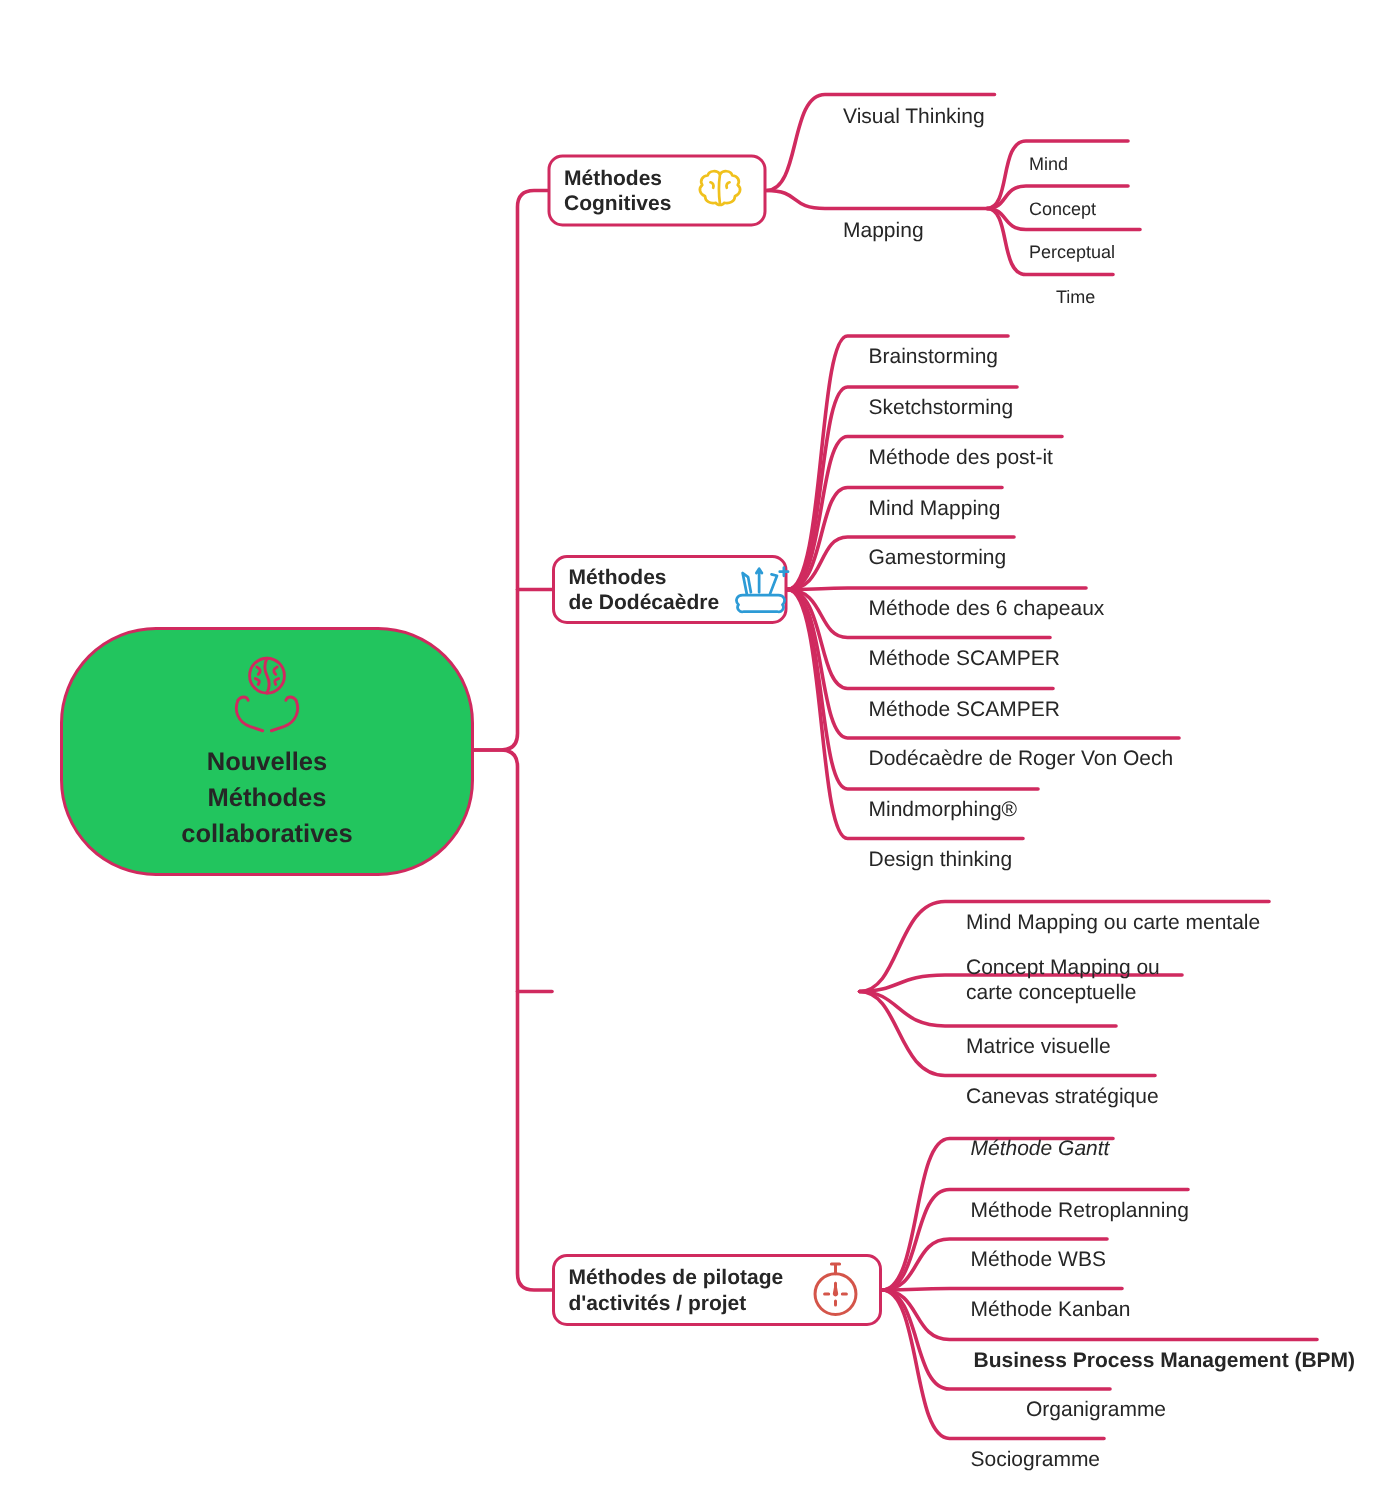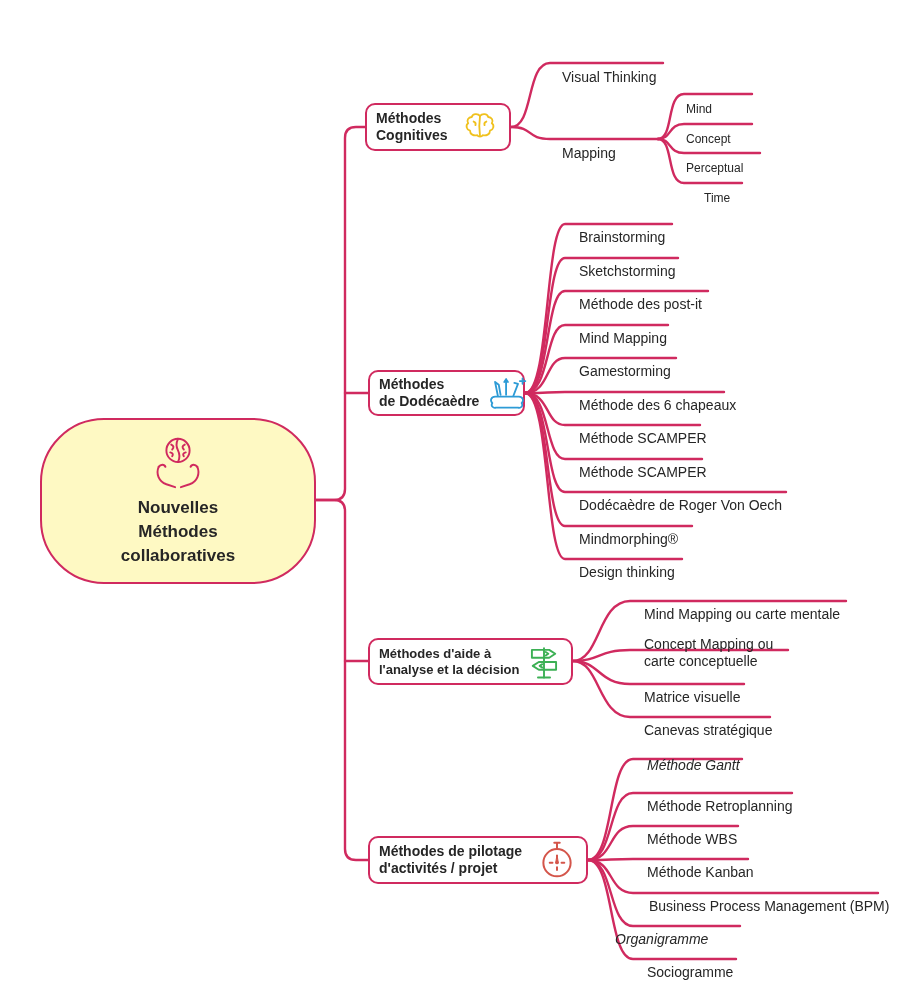--- a/index.html
+++ b/index.html
@@ -5,21 +5,21 @@
   html,body { margin:0; padding:0; background:#ffffff; }
   .canvas {
     position:relative; width:918px; height:1001px; background:#ffffff;
     font-family:"Liberation Sans", sans-serif; overflow:hidden;
     --pink:#d02a5f; --ink:#262626;
   }
   .svg-layer { position:absolute; left:0; top:0; width:918px; height:1001px; }
 
   .center-node {
     position:absolute; left:40px; top:418px; width:276px; height:166px;
-    border:2.5px solid var(--pink); border-radius:64px; background:#fef9c3;
+    border:2.5px solid var(--pink); border-radius:64px; background:#22c55e;
     display:flex; flex-direction:column; align-items:center; justify-content:center;
     box-sizing:border-box; gap:4px;
   }
   .center-label { font-weight:bold; font-size:17px; line-height:24px; color:var(--ink); text-align:center; }
 
   .node {
     position:absolute; border:2px solid var(--pink); border-radius:10px; background:#fff;
     display:flex; align-items:center; justify-content:space-between;
     padding:4px 9px; box-sizing:border-box; gap:6px;
   }
@@ -126,36 +126,20 @@
       <svg width="44" height="40" viewBox="0 0 48 42" fill="none" stroke="#2d9bd6" stroke-width="2" stroke-linecap="round" stroke-linejoin="round">
         <path d="M14 24 L11 9 L15 12 L17 23"></path>
         <path d="M23 23 V6 M23 6 l-2 3 M23 6 l2 3"></path>
         <path d="M31 24 L36 11 L32 10"></path>
         <path d="M41 5 v6 M38 8 h6"></path>
         <path d="M11 25 C7 25 5 29 8 32 C6 35 9 38 12 37 L36 37 C39 38 42 35 40 32 C43 29 41 25 37 25 Z"></path>
       </svg>
     </span>
   </div>
 
-  <div class="node" style="left:368px;top:638px;width:205px;height:47px;">
-    <div class="node-label small">
-      <div>Méthodes d'aide à</div>
-      <div>l'analyse et la décision</div>
-    </div>
-    <span class="icon">
-      <svg width="38" height="38" viewBox="0 0 44 44" fill="none" stroke="#3cb054" stroke-width="2.2" stroke-linecap="round" stroke-linejoin="round">
-        <path d="M22 6 V40"></path>
-        <path d="M15 40 H29"></path>
-        <path d="M8 8 H28 L35 12.5 L28 17 H8 Z"></path>
-        <path d="M36 22 H16 L9 26.5 L16 31 H36 Z"></path>
-        <path d="M24 10.5 l3 2 -3 2"></path>
-        <path d="M20 24.5 l-3 2 3 2"></path>
-      </svg>
-    </span>
-  </div>
 
   <div class="node" style="left:368px;top:836px;width:220px;height:48px;">
     <div class="node-label">
       <div>Méthodes de pilotage</div>
       <div>d'activités / projet</div>
     </div>
     <span class="icon">
       <svg width="40" height="40" viewBox="0 0 44 44" fill="none" stroke="#d4554a" stroke-width="2.2" stroke-linecap="round" stroke-linejoin="round">
         <circle cx="22" cy="25" r="15"></circle>
         <path d="M19 3 h6 M22 3 v7"></path>
@@ -187,17 +171,17 @@
 
   <div class="leaf" style="left:644px;top:581px;">Mind Mapping ou carte mentale</div>
   <div class="leaf wrap" style="left:644px;top:612px;width:150px;">Concept Mapping ou carte conceptuelle</div>
   <div class="leaf" style="left:644px;top:664px;">Matrice visuelle</div>
   <div class="leaf" style="left:644px;top:697px;">Canevas stratégique</div>
 
   <div class="leaf" style="left:647px;top:732px;font-style:italic;">Méthode Gantt</div>
   <div class="leaf" style="left:647px;top:773px;">Méthode Retroplanning</div>
   <div class="leaf" style="left:647px;top:806px;">Méthode WBS</div>
   <div class="leaf" style="left:647px;top:839px;">Méthode Kanban</div>
-  <div class="leaf" style="left:649px;top:873px;">Business Process Management (BPM)</div>
-  <div class="leaf" style="left:615px;top:906px;font-style:italic;">Organigramme</div>
+  <div class="leaf" style="left:649px;top:873px;font-weight:bold;">Business Process Management (BPM)</div>
+  <div class="leaf" style="left:684px;top:906px;">Organigramme</div>
   <div class="leaf" style="left:647px;top:939px;">Sociogramme</div>
 
 </div>
 
 </body></html>

